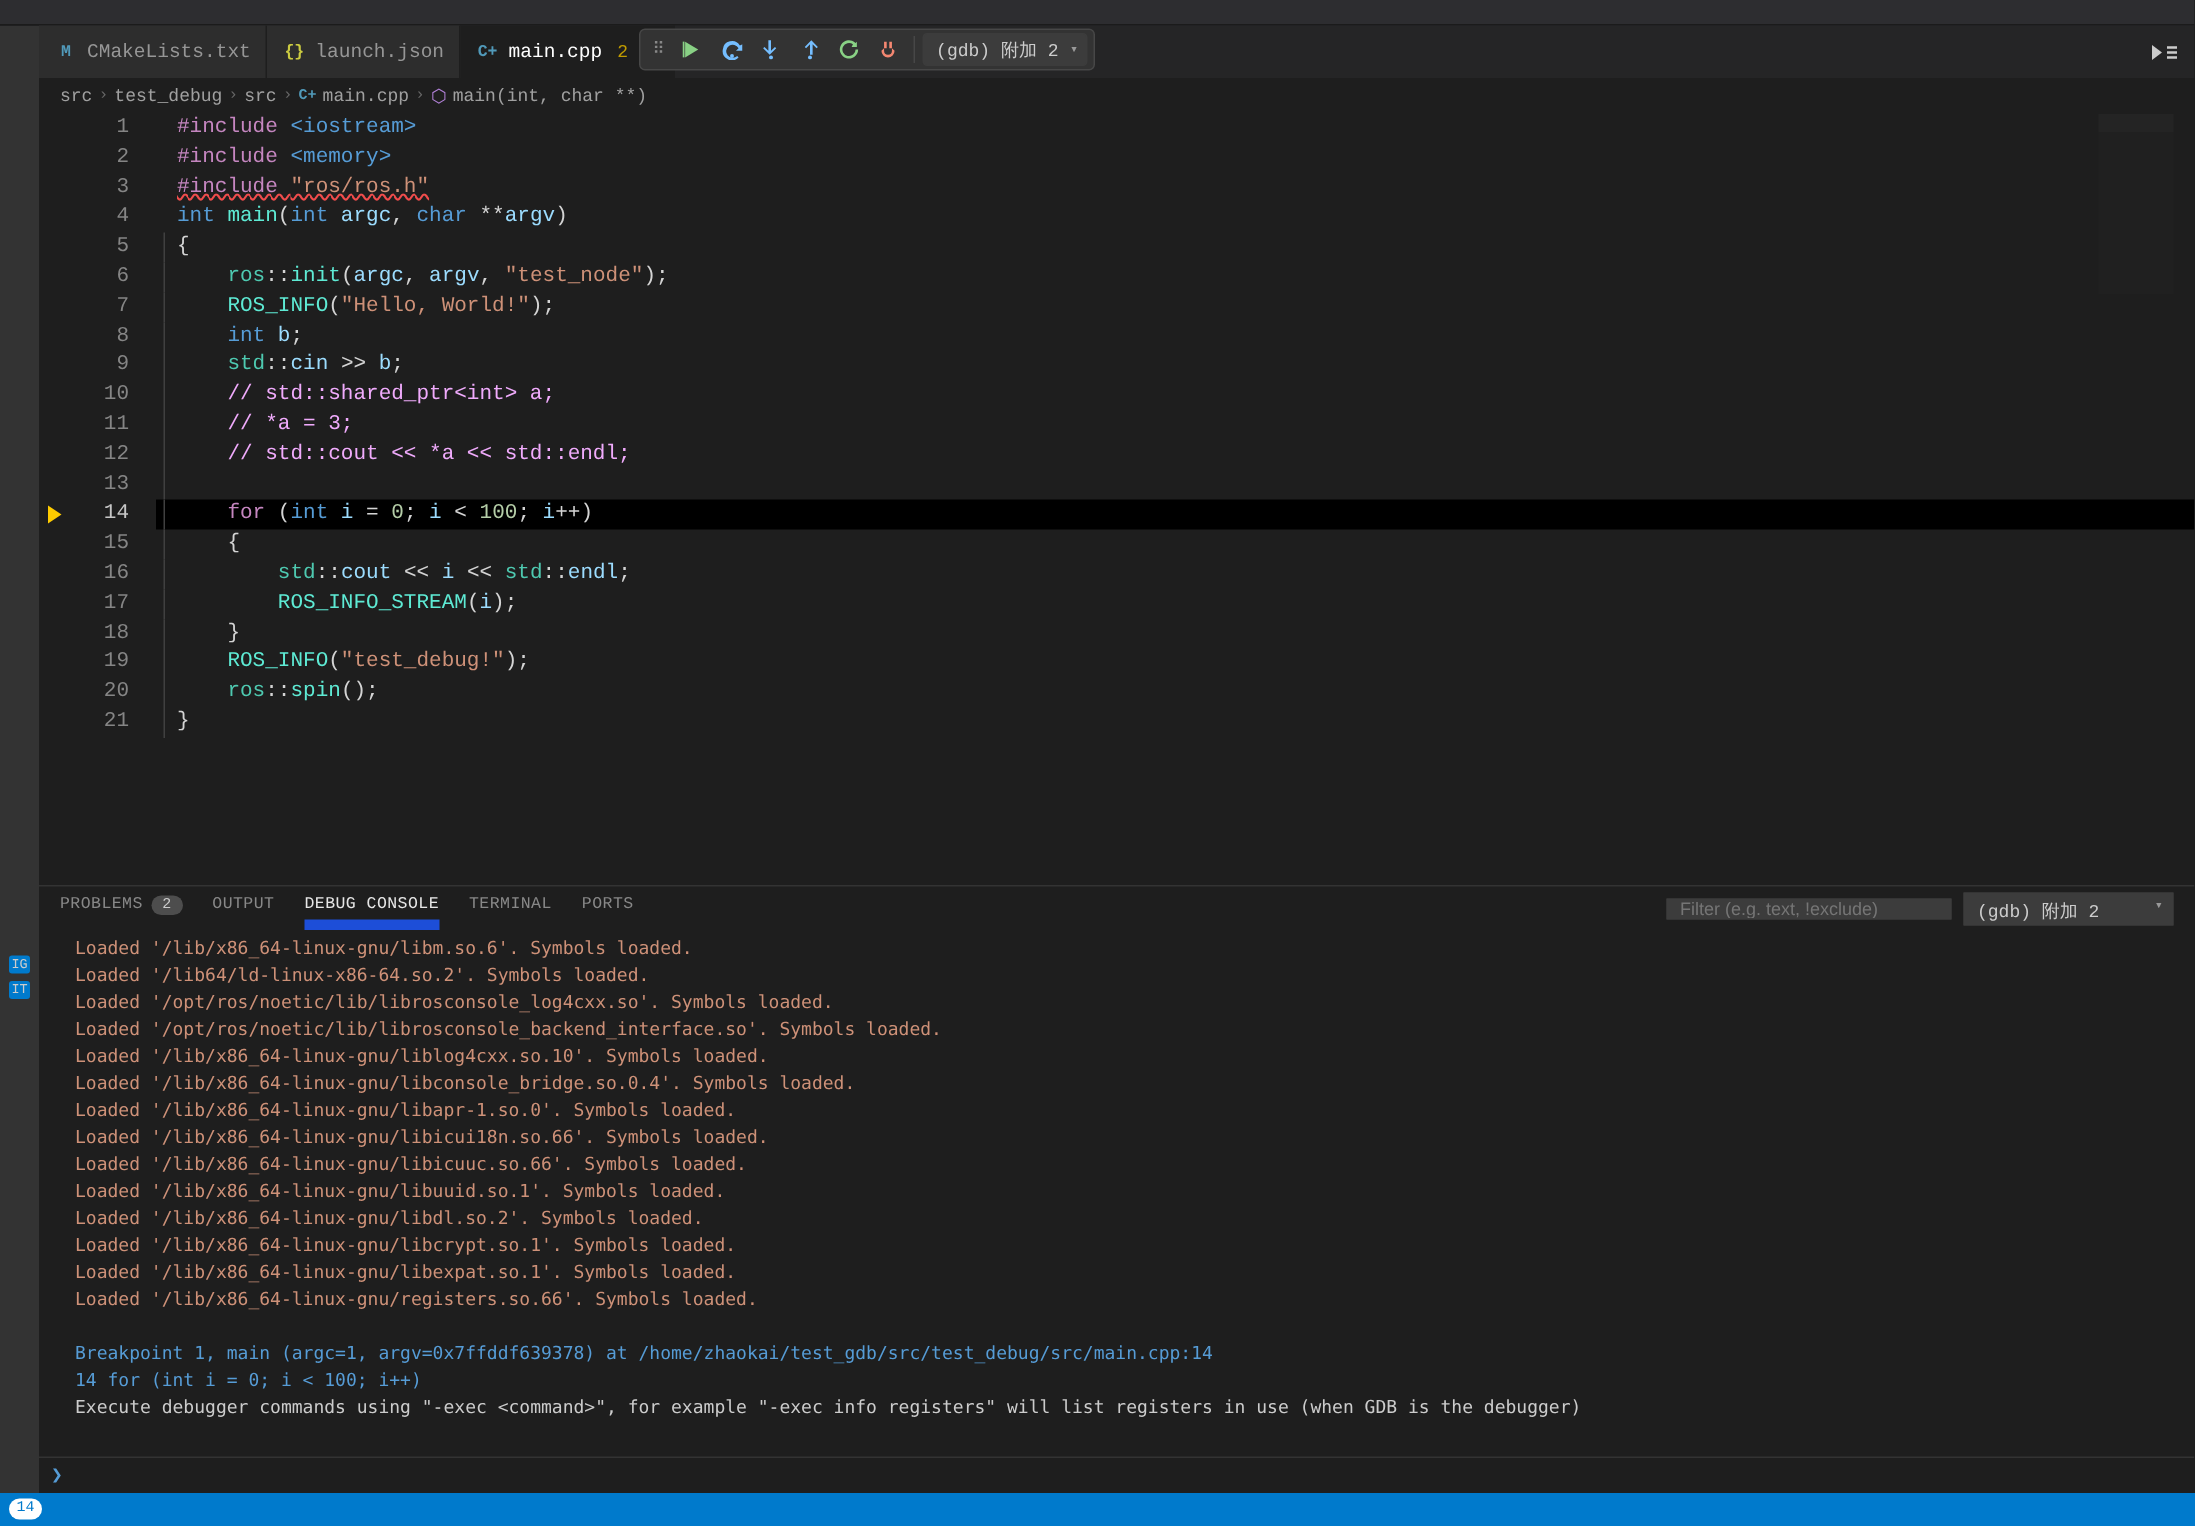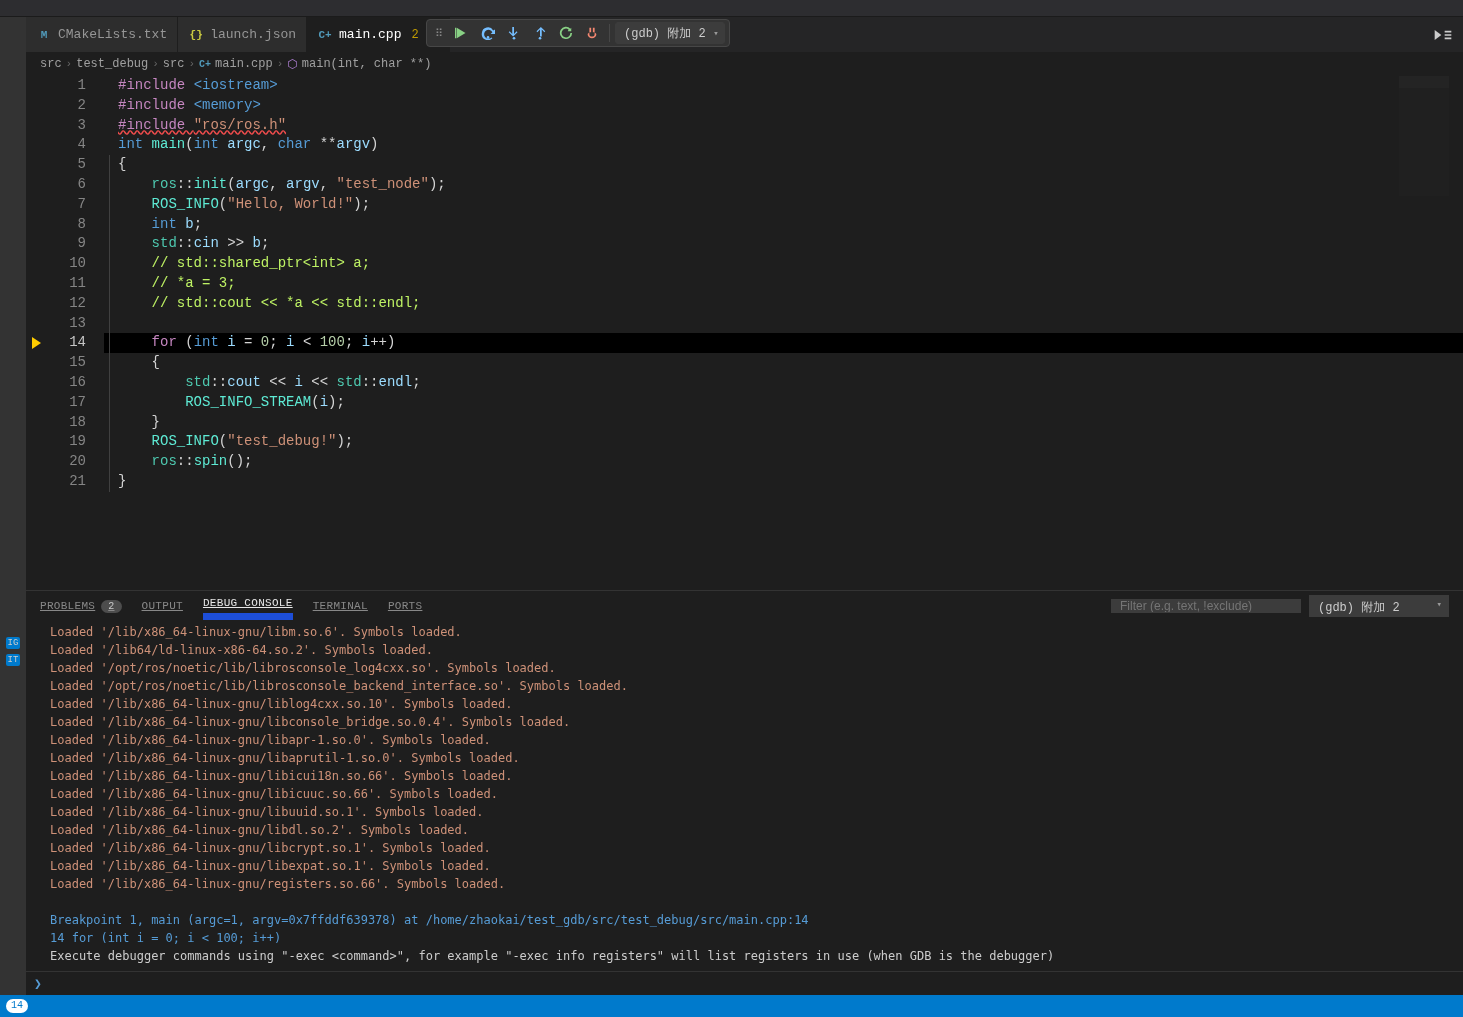--- a/index.html
+++ b/index.html
@@ -148,21 +148,21 @@
   bottom: 0;
   width: 1px;
   background: #404040;
 }
 .tok-kw { color: #c586c0; }
 .tok-pre { color: #c586c0; }
 .tok-type { color: #569cd6; }
 .tok-str { color: #ce9178; }
 .tok-fn { color: #5eead4; }
 .tok-num { color: #b5cea8; }
-.tok-cmt { color: #bef264; }
+.tok-cmt { color: #f0abfc; }
 .tok-ns { color: #4ec9b0; }
 .tok-var { color: #9cdcfe; }
 .tok-op { color: #d4d4d4; }
 .tok-inc { color: #569cd6; }
 .tok-punct { color: #d4d4d4; }
 .err-underline { text-decoration: underline wavy #f14c4c; text-decoration-skip-ink: none; }
 .minimap {
   position: absolute;
   right: 14px;
   top: 0;
@@ -185,24 +185,23 @@
   padding: 0 14px;
   gap: 20px;
   font-size: 11px;
 }
 .panel-tabs .ptab {
   color: #888;
   cursor: pointer;
   text-transform: uppercase;
   letter-spacing: 0.3px;
   display: flex;
-  align-items: center;
+  align-items: flex-start;
   gap: 6px;
   padding: 4px 0;
-  text-decoration: underline;
 }
 .panel-tabs .ptab.active { color: #e7e7e7; border-bottom: 7px solid #1d4ed8; }
 .panel-tabs .badge {
   background: #4d4d4d;
   border-radius: 10px;
   padding: 1px 7px;
   font-size: 10px;
   color: #ccc;
 }
 .panel-right { margin-left: auto; display: flex; align-items: center; gap: 8px; }
@@ -447,21 +446,20 @@
       </div>
     </div>
     <div class="panel-body" id="panel-body">
         <div class="log-line">Loaded '/lib/x86_64-linux-gnu/libm.so.6'. Symbols loaded.</div>
         <div class="log-line">Loaded '/lib64/ld-linux-x86-64.so.2'. Symbols loaded.</div>
         <div class="log-line">Loaded '/opt/ros/noetic/lib/librosconsole_log4cxx.so'. Symbols loaded.</div>
         <div class="log-line">Loaded '/opt/ros/noetic/lib/librosconsole_backend_interface.so'. Symbols loaded.</div>
         <div class="log-line">Loaded '/lib/x86_64-linux-gnu/liblog4cxx.so.10'. Symbols loaded.</div>
         <div class="log-line">Loaded '/lib/x86_64-linux-gnu/libconsole_bridge.so.0.4'. Symbols loaded.</div>
         <div class="log-line">Loaded '/lib/x86_64-linux-gnu/libapr-1.so.0'. Symbols loaded.</div>
-        <div class="log-line">Loaded '/lib/x86_64-linux-gnu/libaprutil-1.so.0'. Symbols loaded.</div>
         <div class="log-line">Loaded '/lib/x86_64-linux-gnu/libicui18n.so.66'. Symbols loaded.</div>
         <div class="log-line">Loaded '/lib/x86_64-linux-gnu/libicuuc.so.66'. Symbols loaded.</div>
         <div class="log-line">Loaded '/lib/x86_64-linux-gnu/libuuid.so.1'. Symbols loaded.</div>
         <div class="log-line">Loaded '/lib/x86_64-linux-gnu/libdl.so.2'. Symbols loaded.</div>
         <div class="log-line">Loaded '/lib/x86_64-linux-gnu/libcrypt.so.1'. Symbols loaded.</div>
         <div class="log-line">Loaded '/lib/x86_64-linux-gnu/libexpat.so.1'. Symbols loaded.</div>
         <div class="log-line">Loaded '/lib/x86_64-linux-gnu/registers.so.66'. Symbols loaded.</div>
         <div style="height: 18px;"></div>
         <div class="log-blue">Breakpoint 1, main (argc=1, argv=0x7ffddf639378) at /home/zhaokai/test_gdb/src/test_debug/src/main.cpp:14</div>
         <div class="log-blue">14         for (int i = 0; i &lt; 100; i++)</div>

